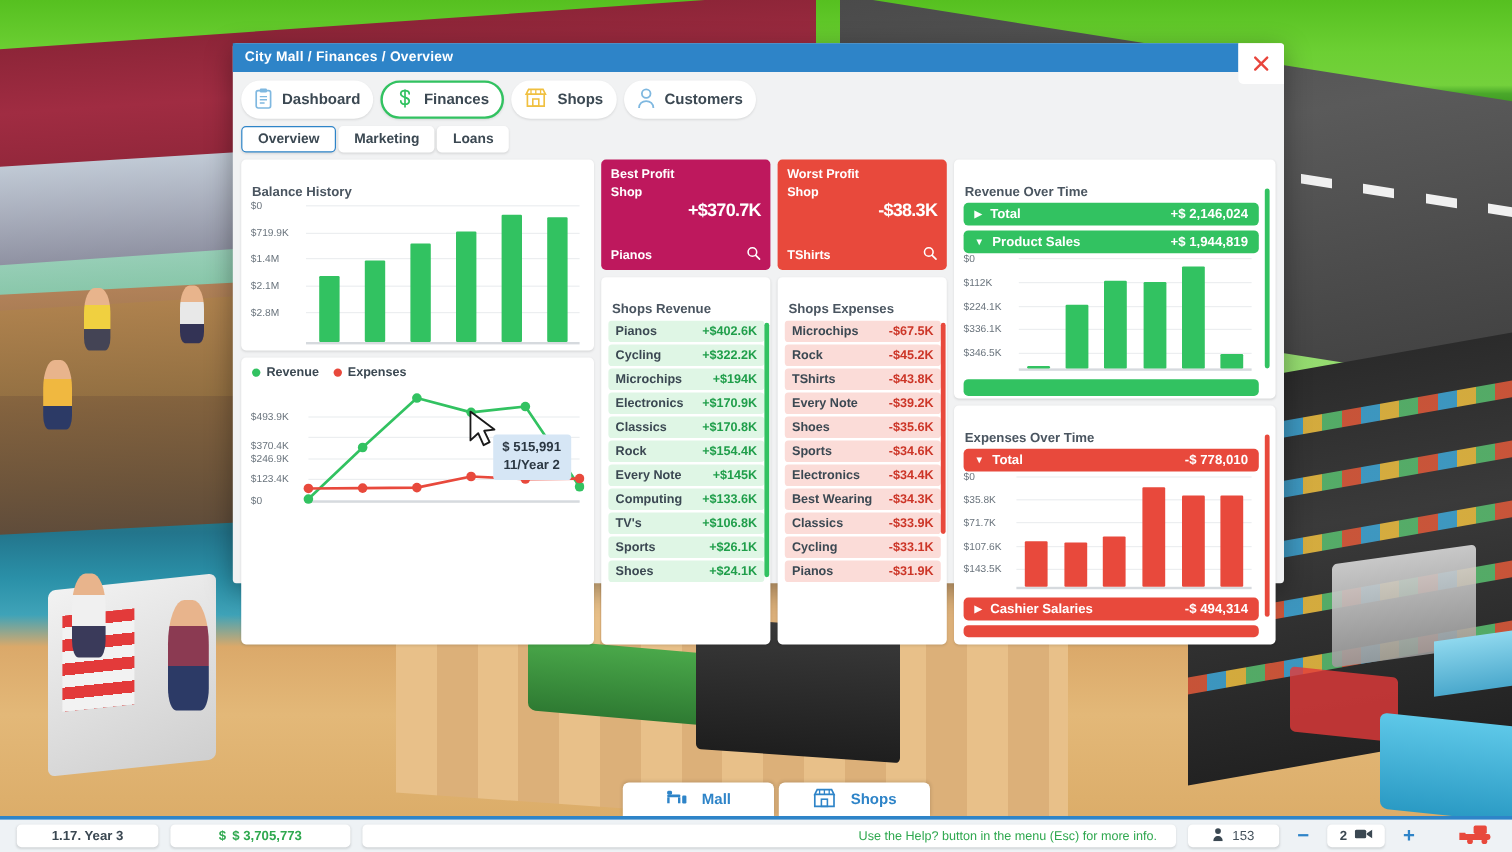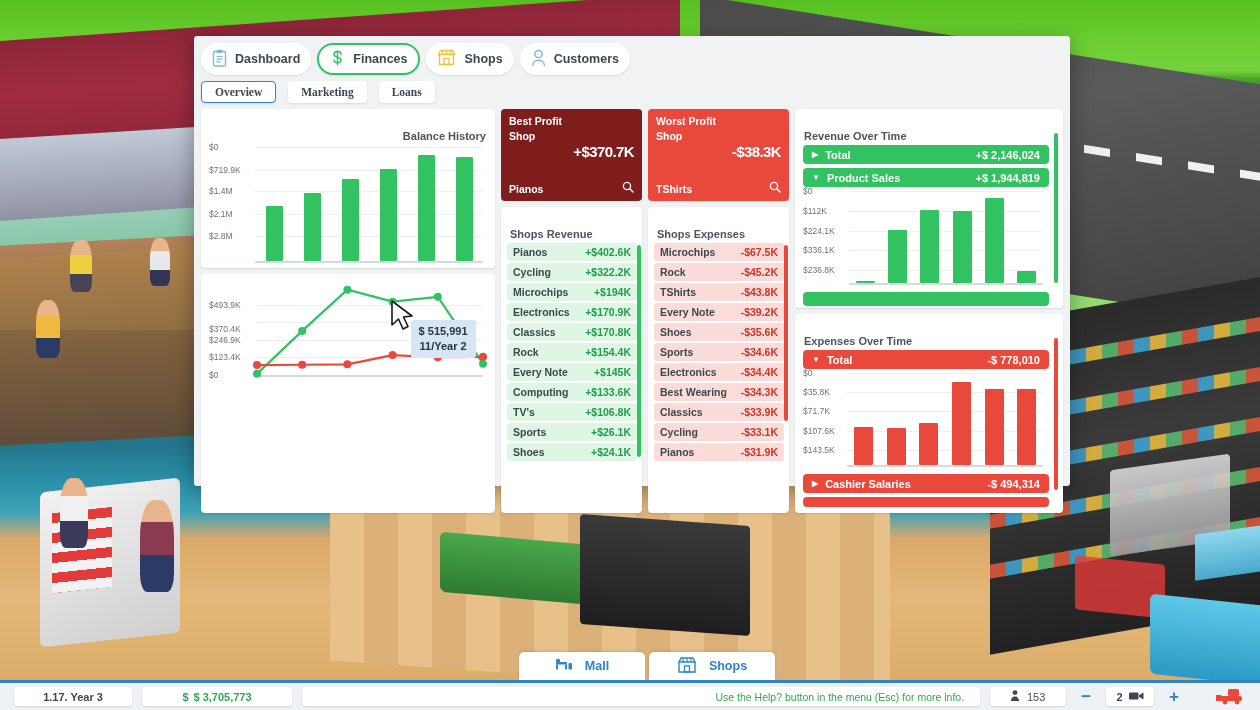--- a/index.html
+++ b/index.html
@@ -162,21 +162,21 @@
     color: #e8453c; font-size: 17px; cursor: pointer;
   }
   #navrow { display: flex; gap: 6px; padding: 7px 7px 0 7px; }
   .nav-btn {
     background: #fff; border-radius: 16px; height: 32px; padding: 0 11px;
     display: flex; align-items: center; gap: 8px; cursor: pointer;
     font-size: 12.5px; font-weight: bold; color: #3b4852;
     box-shadow: 0 1px 2px rgba(0,0,0,.10);
   }
   .nav-btn.active { border: 2px solid #32c261; }
-  #tabrow { display: flex; gap: 12px; padding: 6px 7px 0 7px; font-family: Liberation Serif, serif; }
+  #tabrow { display: flex; gap: 2px; padding: 6px 7px 0 7px; }
   .tab-btn {
     background: #fff; border-radius: 4px; height: 22px; padding: 0 13px;
     display: flex; align-items: center; cursor: pointer;
     font-size: 11.5px; font-weight: bold; color: #3b4852;
     box-shadow: 0 1px 2px rgba(0,0,0,.10);
   }
   .tab-btn.active { border: 1.5px solid #2e84c8; }
   #range-select {
     position: absolute; right: 11px; top: 106px; width: 130px; height: 24px;
     background: #fff; border-radius: 4px; display: flex; align-items: center;
@@ -190,36 +190,36 @@
   .card-title { font-size: 11px; font-weight: bold; color: #4a5560; padding: 21px 9px 3px 9px; }
 
   
   #col-left { width: 294px; display: flex; flex-direction: column; gap: 6px; }
   #balance-card { height: 48px; position: relative; }
   #balance-label { position: absolute; left: 9px; top: 7px; font-size: 11px; font-weight: bold; color: #4a5560; }
   #balance-value {
     position: absolute; right: 10px; top: 8px; font-size: 27px; font-weight: bold;
     color: #3b4852; letter-spacing: -.5px;
   }
-  #bh-card { height: 159px; text-align: right; }
+  #bh-card { height: 159px; }
   #rev-card { flex: 1; }
   .chart-area { position: relative; margin: 2px 8px 6px 8px; }
   .ylab { position: absolute; left: 0; font-size: 8.5px; color: #6a747d; transform: translateY(-50%); white-space: nowrap; }
   .gridline { position: absolute; height: 1px; background: #eceef0; }
   .axis { position: absolute; height: 2px; background: #d6dade; }
   .bar { position: absolute; bottom: 0; background: #32c261; border-radius: 1px; }
   .bar.red { background: #e8493c; }
   .legend { display: flex; gap: 12px; padding: 6px 9px 0 9px; }
   .legend-item { display: flex; align-items: center; gap: 5px; font-size: 10.5px; font-weight: bold; color: #3b4852; }
   .dot { width: 7px; height: 7px; border-radius: 50%; }
 
   
   #col-mid { width: 288px; display: flex; gap: 6px; }
   .kpi { width: 141px; height: 92px; border-radius: 4px; position: relative; color: #fff; }
-  .kpi.good { background: #7f1d1d; }
+  .kpi.good { background: #be185d; }
   .kpi.bad { background: #e8493c; }
   .kpi-l1 { position: absolute; left: 8px; top: 6px; font-size: 10.5px; font-weight: bold; }
   .kpi-l2 { position: absolute; left: 8px; top: 21px; font-size: 10.5px; font-weight: bold; }
   .kpi-val { position: absolute; right: 8px; top: 34px; font-size: 15px; font-weight: bold; letter-spacing: -.6px; }
   .kpi-shop { position: absolute; left: 8px; bottom: 6px; font-size: 10.5px; font-weight: bold; }
   .kpi-mag { position: absolute; right: 8px; bottom: 5px; font-size: 12px; cursor: pointer; }
   .listcard { width: 141px; display: flex; flex-direction: column; }
   .list-scroll { flex: 1; overflow: hidden; position: relative; padding: 0 5px 0 6px; }
   .lrow {
     display: flex; justify-content: space-between; align-items: center;
@@ -342,20 +342,30 @@
         <rect x="4" y="9" width="22" height="5" rx="2" fill="#e8493c"></rect>
         <path d="M0 14h8l-3-6H0z" fill="#e8493c"></path>
         <circle cx="9" cy="15" r="2.4" fill="#e8493c"></circle>
         <circle cx="21" cy="15" r="2.4" fill="#e8493c"></circle>
       </svg>
   </span>
 </div>
 
 <div id="dialog">
 
+  <div style="position:relative;">
+    <div id="titlebar">
+      <span>City Mall  /  Finances  /  Overview</span>
+    </div>
+    <div id="close-btn">
+      <svg width="14" height="14" viewBox="0 0 14 14">
+          <path d="M2 2 L12 12 M12 2 L2 12" stroke="#e8453c" stroke-width="2" stroke-linecap="round"></path>
+        </svg>
+    </div>
+  </div>
 
   <div id="navrow">
     <div class="nav-btn">
       <span>
         <svg width="15" height="18" viewBox="0 0 15 18">
             <rect x="1.5" y="2.5" width="12" height="14.5" rx="1.6" fill="none" stroke="#7fb8e0" stroke-width="1.4"></rect>
             <rect x="4.5" y="0.8" width="6" height="3.2" rx="1" fill="#7fb8e0"></rect>
             <path d="M4.5 7.5h6M4.5 10.2h6M4.5 12.9h4" stroke="#7fb8e0" stroke-width="1.2"></path>
           </svg>
       </span>
@@ -429,20 +439,30 @@
             <div class="bar" style="left: 56.5px; width: 17px; height: 55.4167px; bottom: 4px;"></div>
             <div class="bar" style="left: 94.5px; width: 17px; height: 68.0833px; bottom: 4px;"></div>
             <div class="bar" style="left: 132.5px; width: 17px; height: 82.3333px; bottom: 4px;"></div>
             <div class="bar" style="left: 170.5px; width: 17px; height: 91.8333px; bottom: 4px;"></div>
             <div class="bar" style="left: 208.5px; width: 17px; height: 106.083px; bottom: 4px;"></div>
             <div class="bar" style="left: 246.5px; width: 17px; height: 103.867px; bottom: 4px;"></div>
           </div>
       </div>
 
       <div class="card" id="rev-card">
+        <div class="legend">
+          <div class="legend-item">
+            <span class="dot" style="background:#32c261"></span>
+            <span>Revenue</span>
+          </div>
+          <div class="legend-item">
+            <span class="dot" style="background:#e8493c"></span>
+            <span>Expenses</span>
+          </div>
+        </div>
         <div class="chart-area" id="rl-chart" style="height:105px">
             <div class="gridline" style="left: 48px; width: 226px; top: 99px;"></div>
             <div class="ylab" style="top: 99px;">$0</div>
             <div class="gridline" style="left: 48px; width: 226px; top: 81.4541px;"></div>
             <div class="ylab" style="top: 81.4541px; text-align: center;">$123.4K</div>
             <div class="gridline" style="left: 48px; width: 226px; top: 63.8939px;"></div>
             <div class="ylab" style="top: 63.8939px;">$246.9K</div>
             <div class="gridline" style="left: 48px; width: 226px; top: 46.3338px;"></div>
             <div class="ylab" style="top: 53px;">$370.4K</div>
             <div class="gridline" style="left: 48px; width: 226px; top: 28.7736px;"></div>
@@ -631,21 +651,21 @@
         <div class="chart-area" id="ro-chart" style="height:96px;margin:4px 16px 0 8px">
             <div class="gridline" style="left: 46px; width: 194px; top: 0px;"></div>
             <div class="ylab" style="top: 0px;">$0</div>
             <div class="gridline" style="left: 46px; width: 194px; top: 19.8154px;"></div>
             <div class="ylab" style="top: 19.8154px;">$112K</div>
             <div class="gridline" style="left: 46px; width: 194px; top: 39.6485px;"></div>
             <div class="ylab" style="top: 39.6485px;">$224.1K</div>
             <div class="gridline" style="left: 46px; width: 194px; top: 59.4638px;"></div>
             <div class="ylab" style="top: 59.4638px;">$336.1K</div>
             <div class="gridline" style="left: 46px; width: 194px; top: 79.2969px;"></div>
-            <div class="ylab" style="top: 79.2969px;">$236.8K</div>
+            <div class="ylab" style="top: 79.2969px;">$346.5K</div>
             <div class="axis" style="left: 46px; width: 194px; top: 92px;"></div>
             <div class="bar" style="left: 52.6667px; width: 19px; height: 2px; bottom: 4px;"></div>
             <div class="bar" style="left: 85px; width: 19px; height: 53.0769px; bottom: 4px;"></div>
             <div class="bar" style="left: 117.333px; width: 19px; height: 72.5385px; bottom: 4px;"></div>
             <div class="bar" style="left: 149.667px; width: 19px; height: 71.6538px; bottom: 4px;"></div>
             <div class="bar" style="left: 182px; width: 19px; height: 84.9231px; bottom: 4px;"></div>
             <div class="bar" style="left: 214.333px; width: 19px; height: 12.3846px; bottom: 4px;"></div>
           </div>
         <div class="ot-row g" style="margin-top:5px;height:14px;overflow:hidden"></div>
         <div class="sbar" style="background:#32c261;height:150px;right:5px;top:24px"></div>

